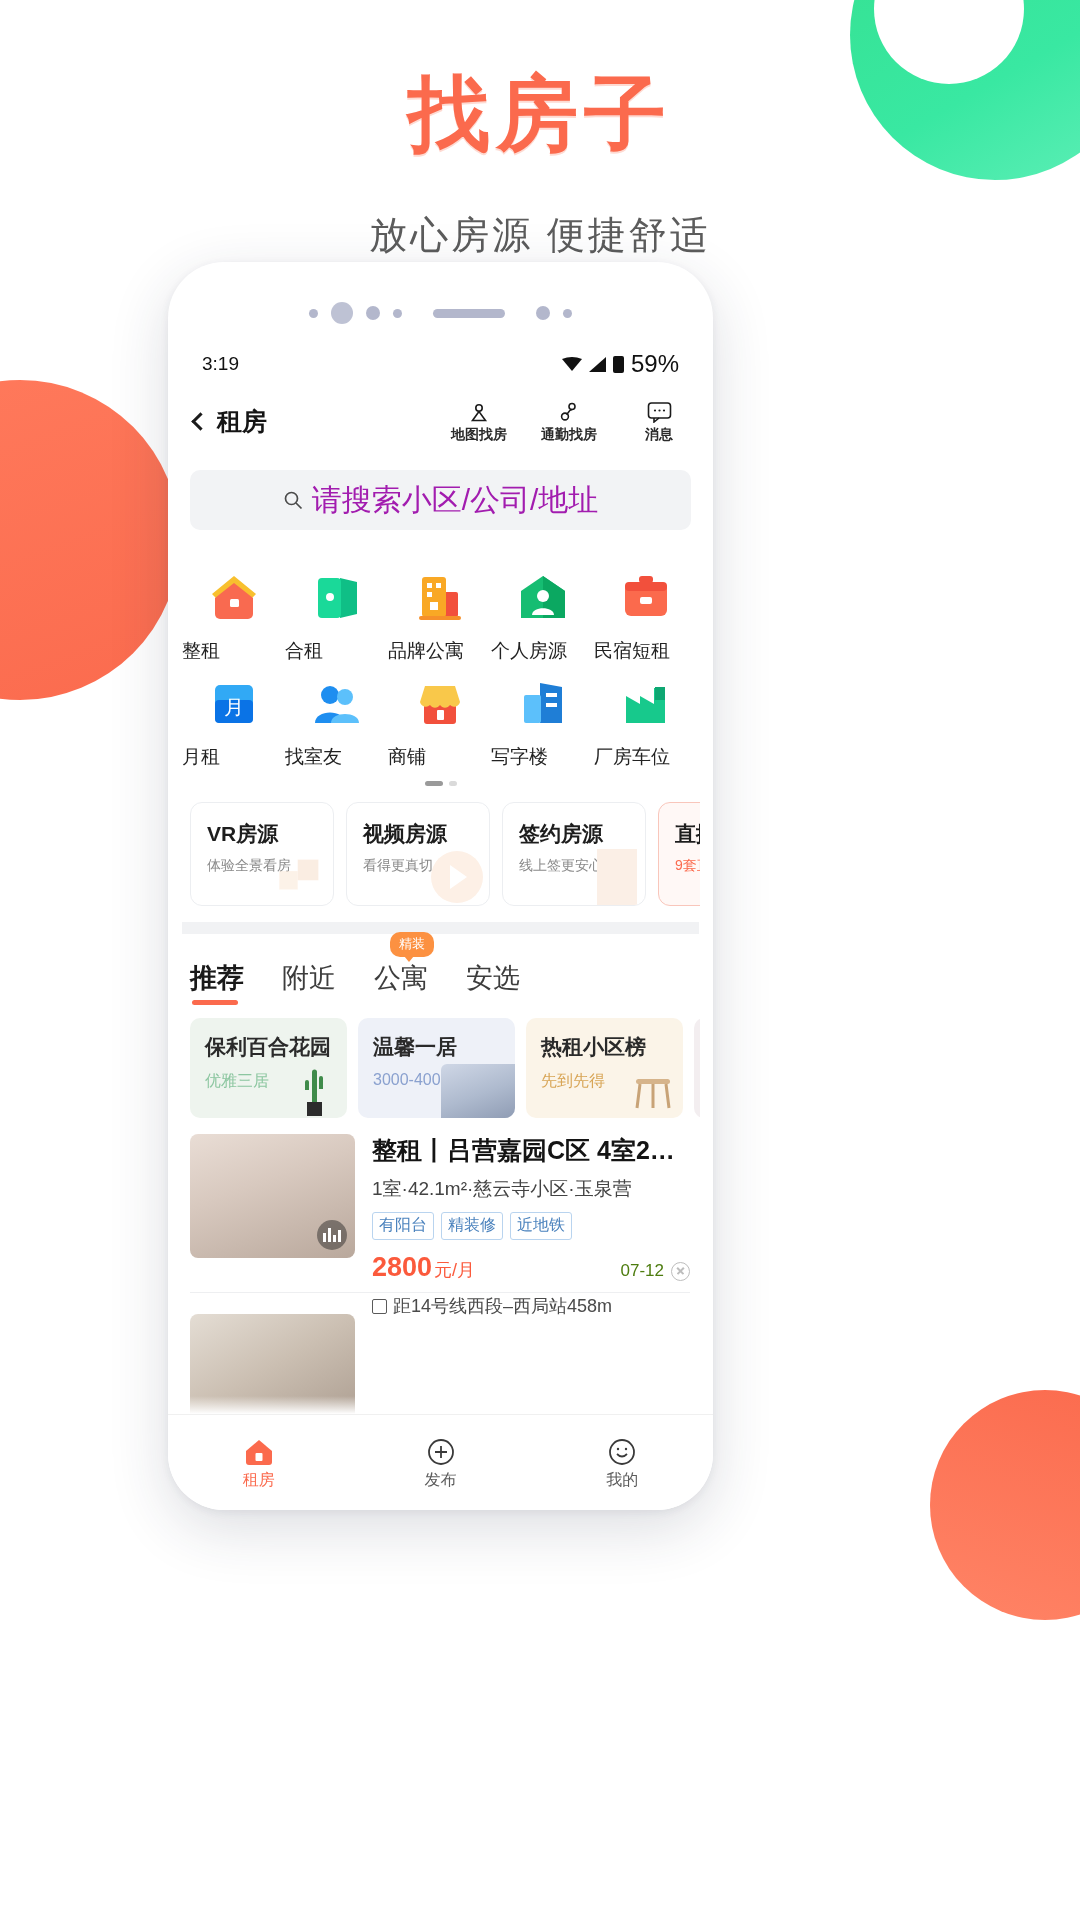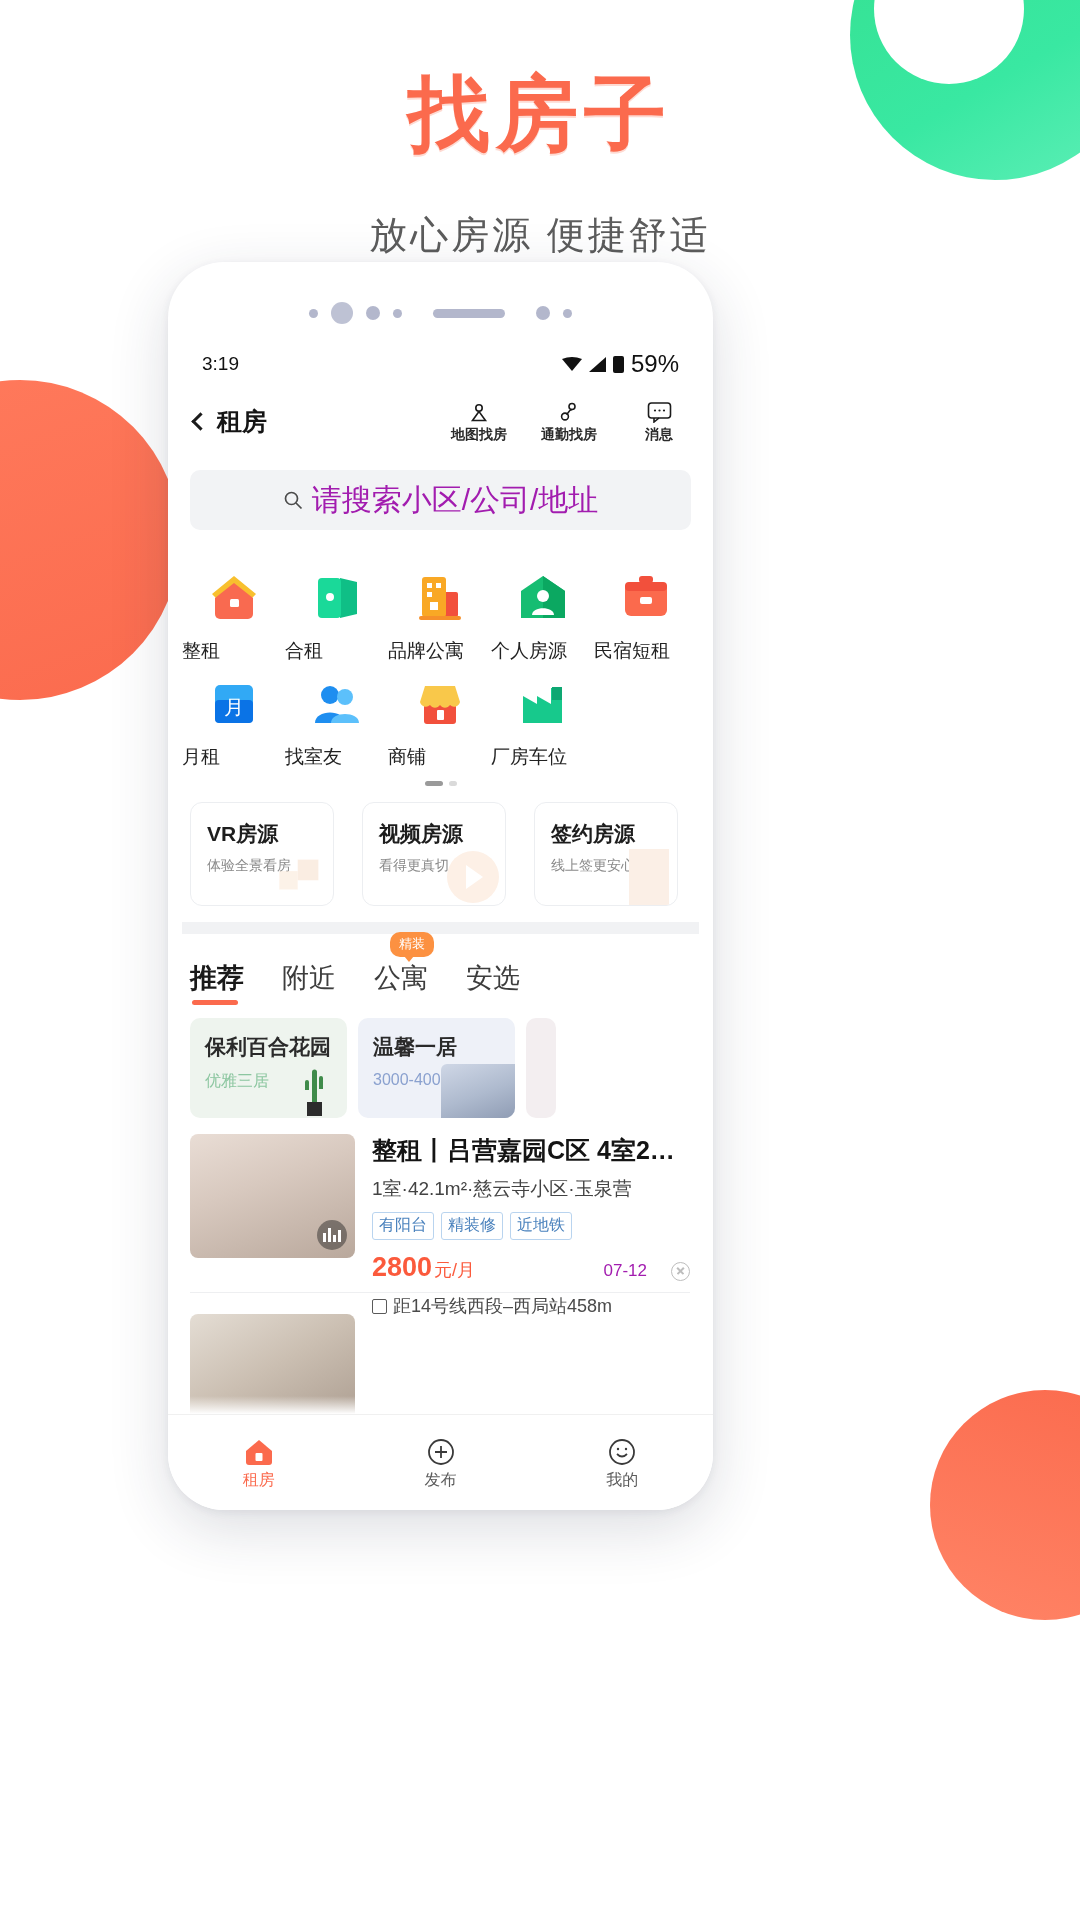--- a/index.html
+++ b/index.html
@@ -101,21 +101,21 @@
   .cell { width: 103px; padding-top: 12px; text-align: left; }
   .cell .art { width: 56px; height: 56px; margin: 0 auto; position: relative; }
   .cell .cname { margin-top: 12px; font-size: 19px; color: #222; }
   .dots { position: absolute; top: 510px; left: 0; width: 545px; text-align: center; }
   .dots i { display: inline-block; width: 18px; height: 5px; border-radius: 3px; background: #9a9a9a; }
   .dots i.off { width: 8px; background: #dadada; margin-left: 6px; }
 
   
   .feats {
     position: absolute; top: 540px; left: 22px; width: 510px; height: 104px;
-    display: flex; gap: 28px; overflow: hidden;
+    display: flex; gap: 12px; overflow: hidden;
   }
   .fcard {
     width: 144px; flex: 0 0 144px; height: 104px; background: #fff;
     border: 1px solid #eceef1; border-radius: 12px; padding: 17px 0 0 16px;
     position: relative; overflow: hidden;
   }
   .fcard .ft { font-size: 21px; font-weight: 700; color: #1d1d1d; }
   .fcard .fs { margin-top: 9px; font-size: 14px; color: #8a8a8a; }
   .fcard.live { border-color: #f9c6bb; background: #fff8f6; }
   .fcard.live .fs { color: #fb6a4d; }
@@ -173,21 +173,21 @@
   .lst-title { font-size: 25px; font-weight: 700; color: #141414; white-space: nowrap;
                overflow: hidden; text-overflow: ellipsis; }
   .lst-meta { margin-top: 9px; font-size: 19px; color: #434343; white-space: nowrap;
               overflow: hidden; text-overflow: ellipsis; }
   .lst-tags { margin-top: 10px; display: flex; gap: 7px; }
   .tg { font-size: 16px; padding: 2px 6px 3px; border: 1px solid #b9d4ef; color: #4a82bd; border-radius: 3px; }
   .tg.ax { border-color: #7fd2b2; color: #2ba97b; }
   .lst-price { margin-top: 12px; display: flex; align-items: baseline; }
   .price-n { font-size: 27px; font-weight: 700; color: #fb5a3c; }
   .price-u { font-size: 18px; color: #fb5a3c; margin-left: 2px; }
-  .lst-date { margin-left: auto; font-size: 17px; color: #a21caf; display: flex; align-items: center; gap: 24px; }
+  .lst-date { margin-left: auto; font-size: 17px; color: #4d7c0f; display: flex; align-items: center; gap: 7px; }
   .xbtn { width: 19px; height: 19px; border-radius: 50%; border: 1.5px solid #bdbdbd; position: relative; }
   .xbtn::before, .xbtn::after { content: ""; position: absolute; left: 3.5px; top: 7.5px;
     width: 9px; height: 1.5px; background: #bdbdbd; }
   .xbtn::before { transform: rotate(45deg); } .xbtn::after { transform: rotate(-45deg); }
   .lst-sub { margin-top: 11px; font-size: 18px; color: #4a4a4a; display: flex; align-items: center; gap: 6px; }
   .subway { width: 15px; height: 15px; border: 1.5px solid #5a5a5a; border-radius: 2px; }
   .hrline { position: absolute; left: 22px; width: 500px; height: 1px; background: #eeeff1; }
 
   
   .fadeline { position: absolute; left: 0; bottom: 96px; width: 545px; height: 18px;
@@ -379,20 +379,31 @@
         <div class="art">
           <svg width="56" height="56" viewBox="0 0 56 56">
             <rect x="12" y="28" width="32" height="20" rx="3" fill="#f2503c"></rect>
             <path d="M8 26 L13 10 H43 L48 26 a6 6 0 0 1-10 3 a6 6 0 0 1-10 0 a6 6 0 0 1-10 0 a6 6 0 0 1-10-3 Z" fill="#f9c84a"></path>
             <rect x="25" y="34" width="7" height="10" rx="1" fill="#fff"></rect>
           </svg>
         </div>
         <div class="cname">商铺</div>
       </div>
 
+      <div class="cell">
+        <div class="art">
+          <svg width="56" height="56" viewBox="0 0 56 56">
+            <path d="M25 7 L47 11 V47 H25 Z" fill="#1f7ed6"></path>
+            <rect x="9" y="19" width="17" height="28" rx="2" fill="#5cc0fb"></rect>
+            <rect x="31" y="17" width="11" height="4" fill="#fff"></rect>
+            <rect x="31" y="27" width="11" height="4" fill="#fff"></rect>
+          </svg>
+        </div>
+        <div class="cname">写字楼</div>
+      </div>
 
       <div class="cell">
         <div class="art">
           <svg width="56" height="56" viewBox="0 0 56 56">
             <path d="M8 20 L22 28 L22 20 L36 28 L36 12 H47 V47 H8 Z" fill="#17c98c"></path>
             <rect x="37" y="11" width="10" height="13" fill="#0ea772"></rect>
           </svg>
         </div>
         <div class="cname">厂房车位</div>
       </div>
@@ -456,20 +467,28 @@
           <path d="M8 20 a2 2 0 0 1 4 0 v8 h-4Z" fill="#3f8b4a"></path>
           <path d="M22 16 a2 2 0 0 1 4 0 v11 h-4Z" fill="#3f8b4a"></path>
           <rect x="10" y="40" width="15" height="14" fill="#2c2c2c"></rect>
         </svg>
       </div>
       <div class="promo p2">
         <div class="pt">温馨一居</div>
         <div class="ps">3000-4000</div>
         <div class="bedimg"></div>
       </div>
+      <div class="promo p3">
+        <div class="pt">热租小区榜</div>
+        <div class="ps">先到先得</div>
+        <svg class="stool" width="40" height="46" viewBox="0 0 40 46">
+          <rect x="3" y="13" width="34" height="5" rx="2.5" fill="#d6b48b"></rect>
+          <path d="M7 18 L4 42 M33 18 L36 42 M20 18 v24" stroke="#c8a377" stroke-width="3" fill="none"></path>
+        </svg>
+      </div>
       <div class="promo p4"></div>
     </div>
 
     <div class="listing" style="top:872px">
       <div class="lst-img" style="background:linear-gradient(160deg,#e9ddd5 0%,#d8c9bf 40%,#b9a89c 100%)">
         <div class="playdot">
           <i style="height:9px"></i>
             <i style="height:14px"></i>
             <i style="height:7px"></i>
             <i style="height:12px"></i>

